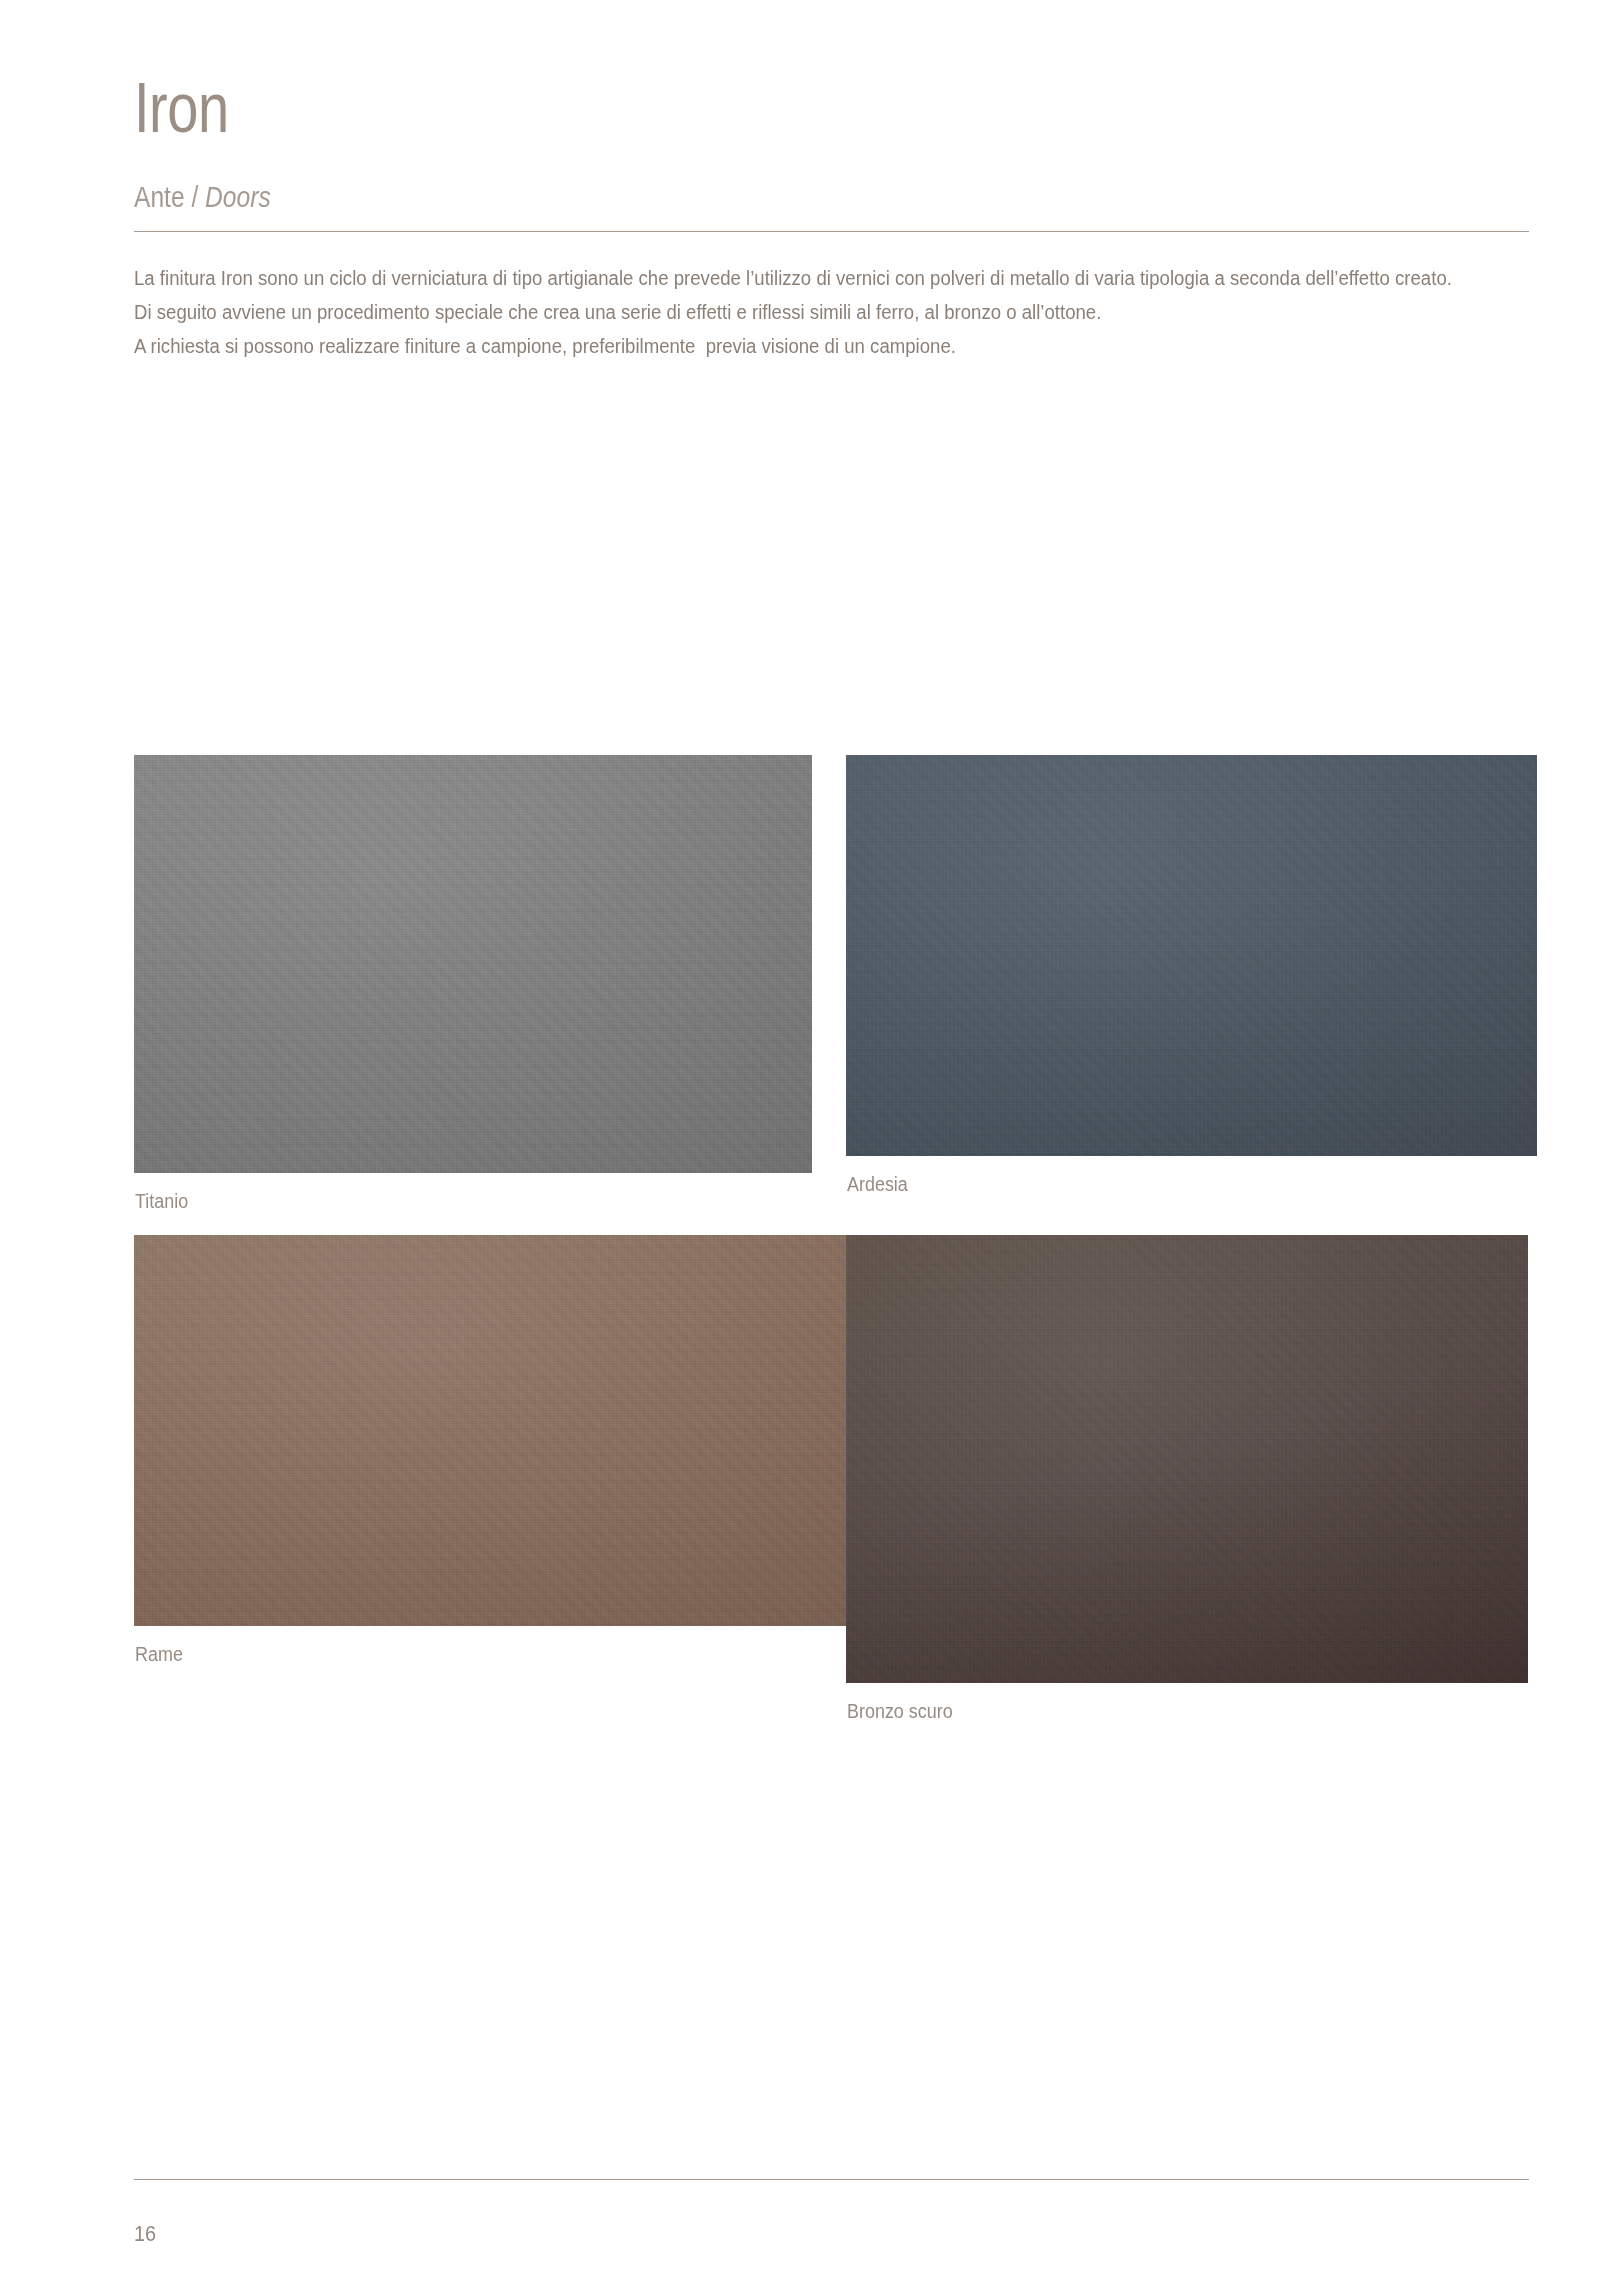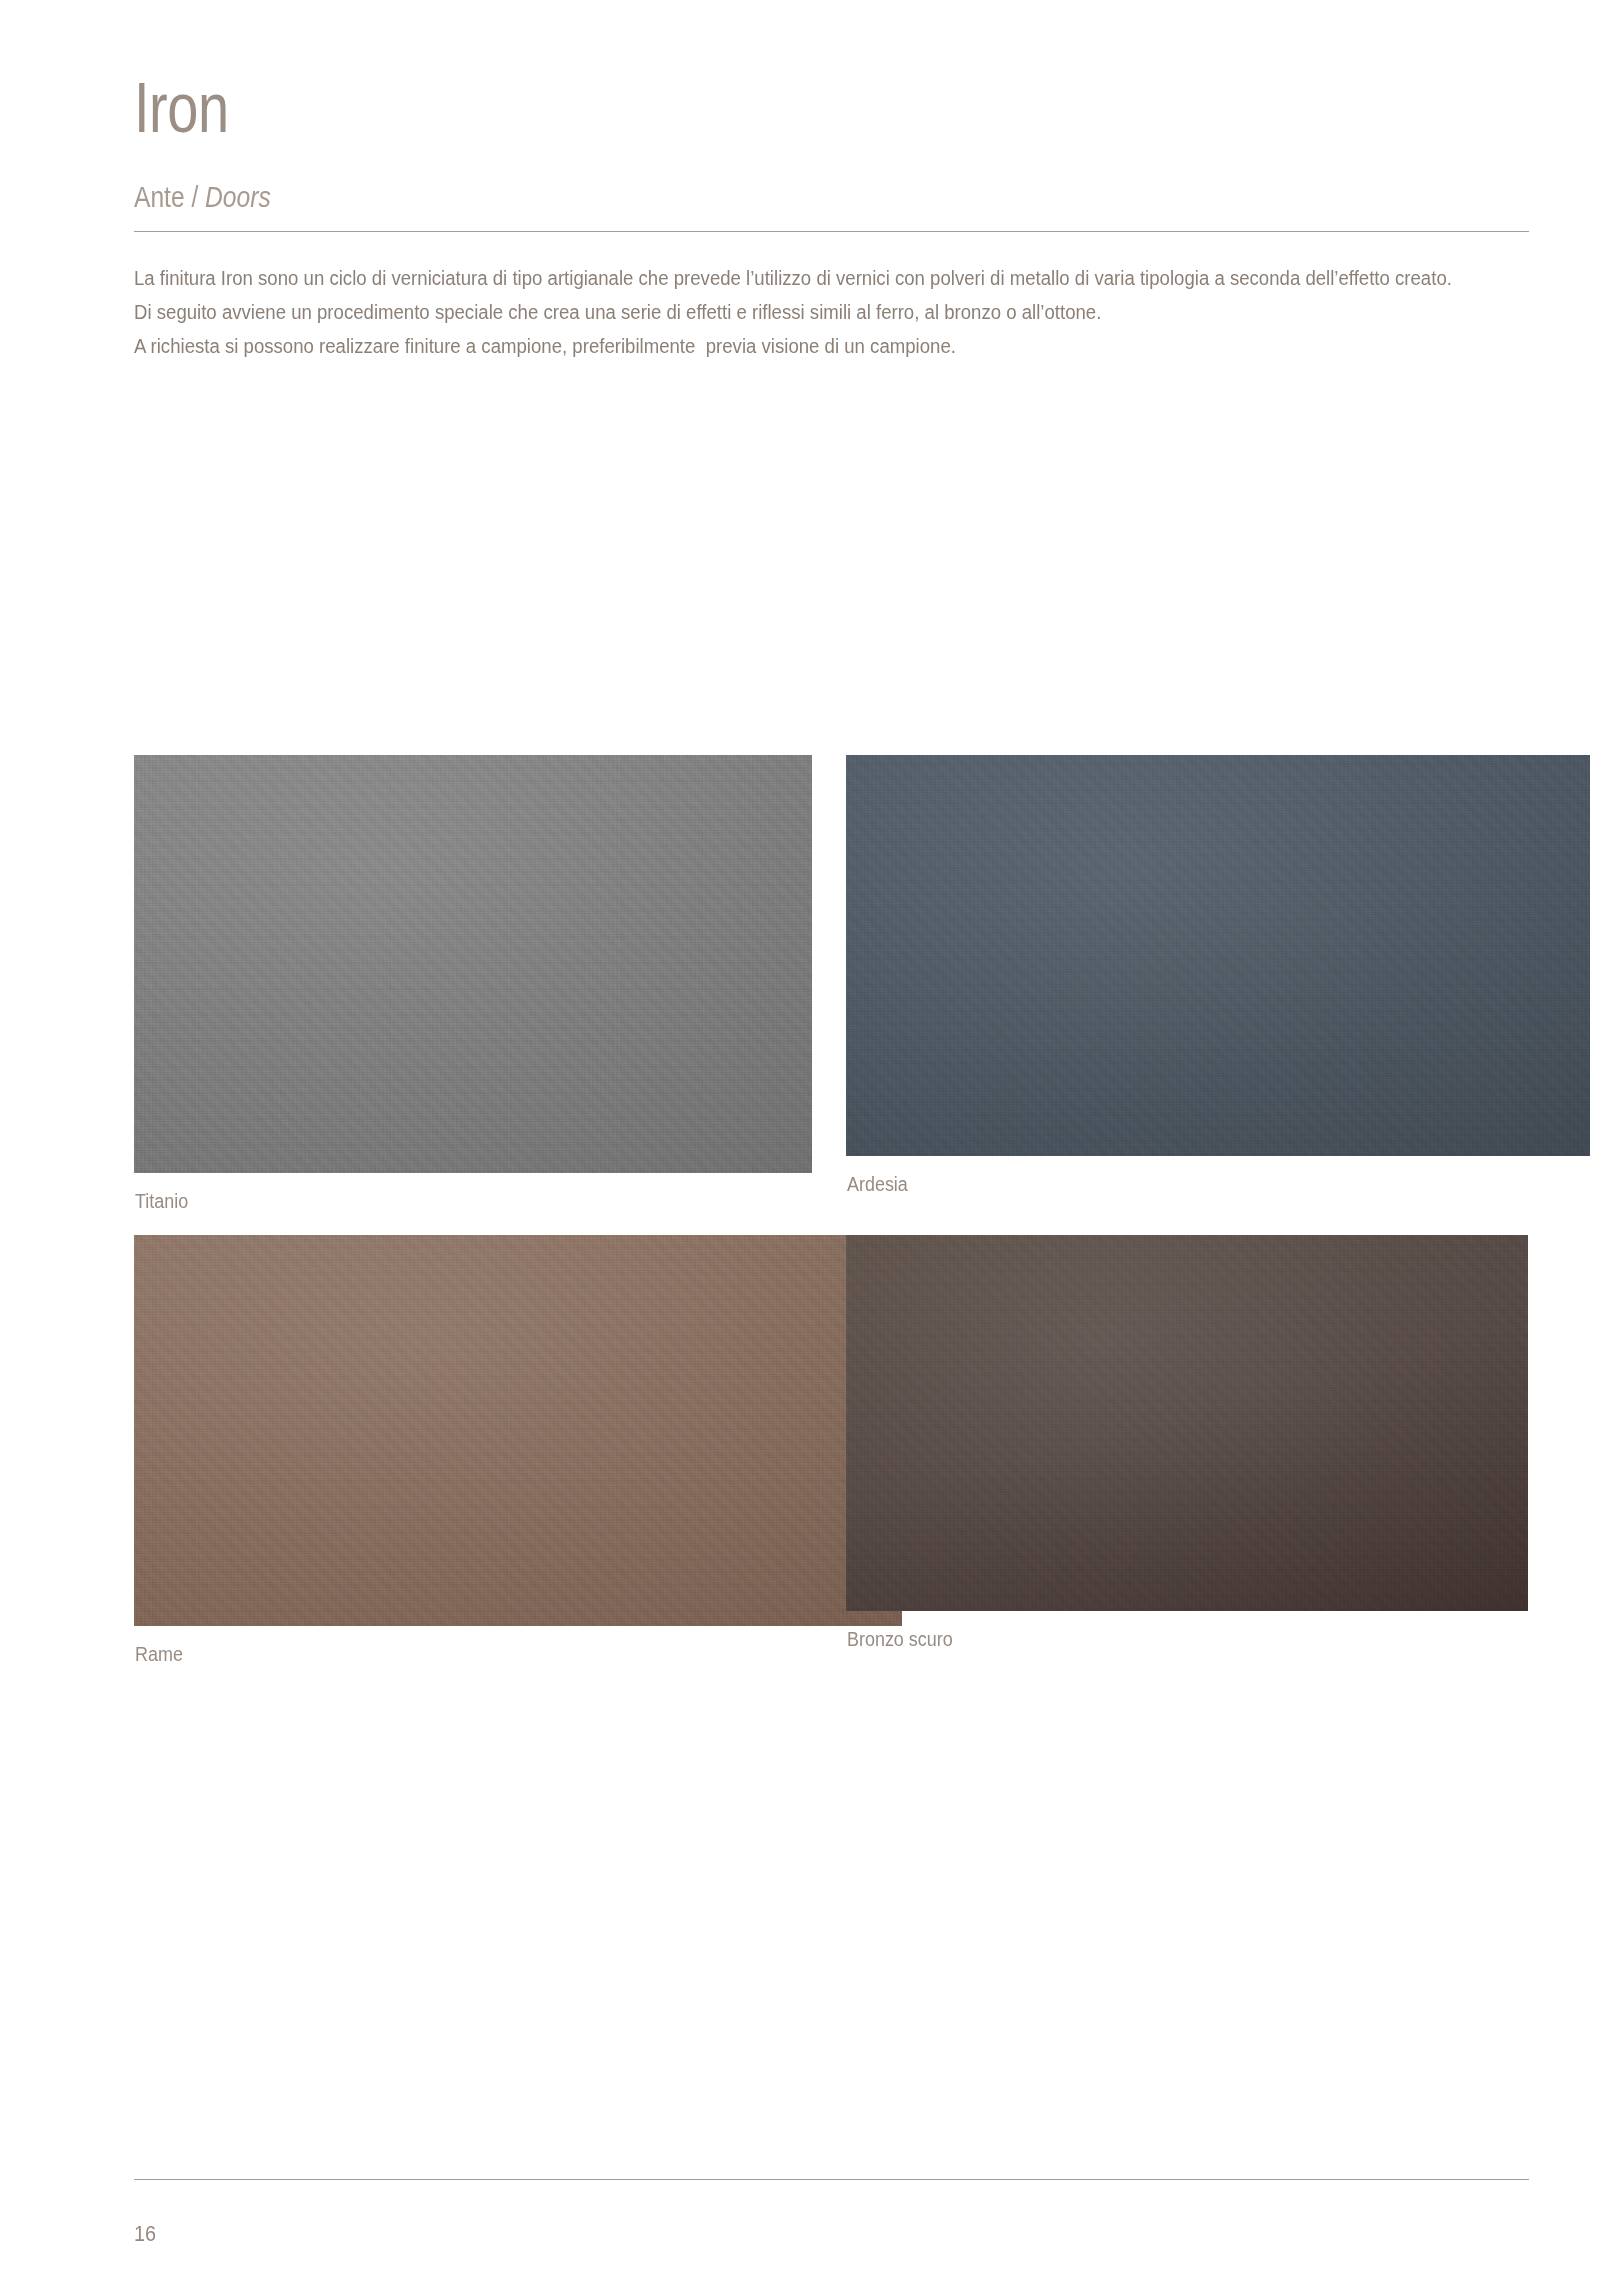--- a/index.html
+++ b/index.html
@@ -85,23 +85,23 @@
     left: 114px;
     top: 755px;
     width: 1395px;
   }
 
   .swatch-cell {
     position: absolute;
   }
 
   .swatch-cell.c-0 { left: 0;      top: 0;    width: 678px; height: 418px; }
-  .swatch-cell.c-1 { left: 712px; top: 0;    width: 744px; height: 401px; }
+  .swatch-cell.c-1 { left: 712px; top: 0;    width: 691px; height: 401px; }
   .swatch-cell.c-2 { left: 0;      top: 480px; width: 768px; height: 391px; }
-  .swatch-cell.c-3 { left: 712px; top: 480px; width: 682px; height: 376px; }
+  .swatch-cell.c-3 { left: 712px; top: 480px; width: 682px; height: 448px; }
 
   .swatch-chip {
     width: 100%;
     height: 100%;
     position: relative;
     overflow: hidden;
   }
 
   .swatch-chip .tex {
     position: absolute;

